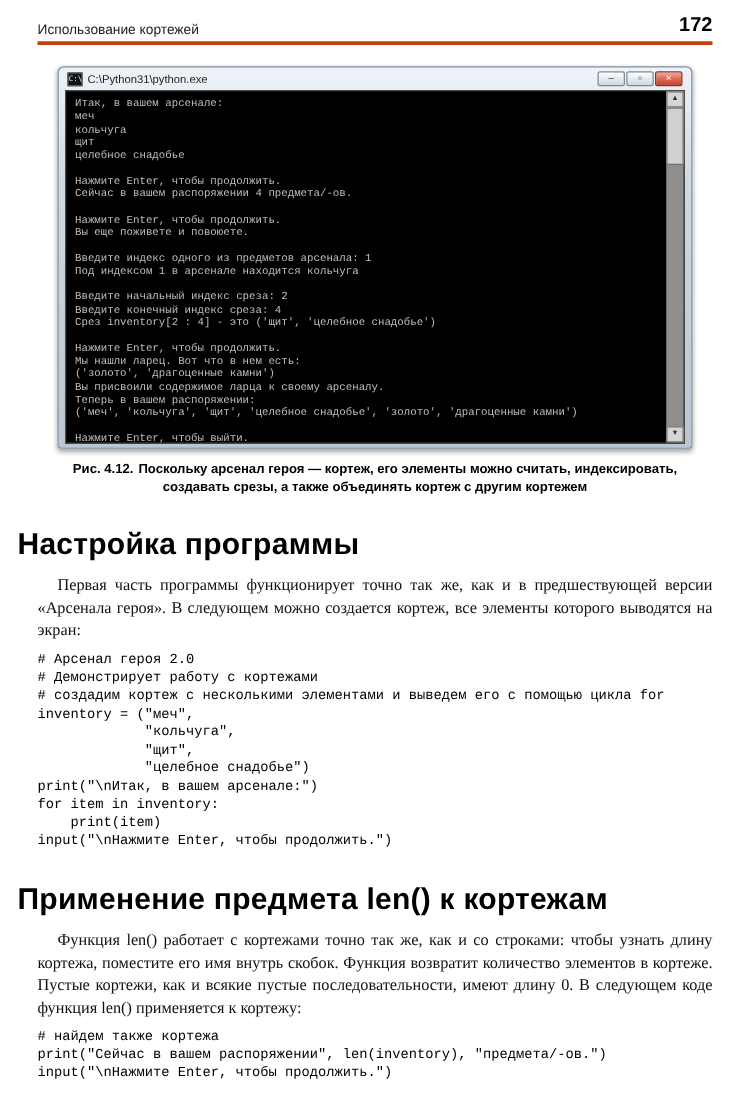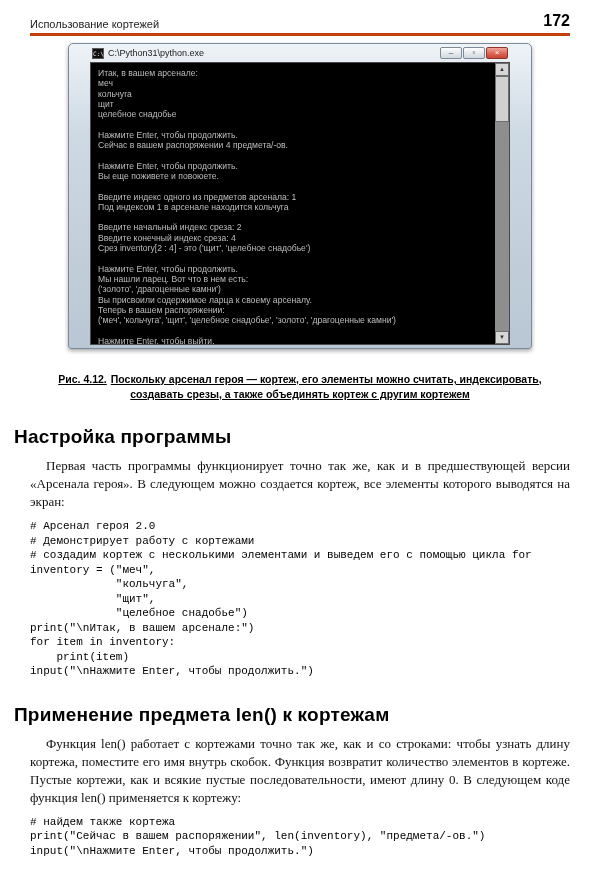--- a/index.html
+++ b/index.html
@@ -14,24 +14,24 @@
   .page-header {
     display: flex; justify-content: space-between; align-items: flex-end;
     border-bottom: 3px solid #c2410c; padding-bottom: 3px;
     font-family: "Liberation Sans", sans-serif;
   }
   .running-title { font-size: 11px; color: #222; }
   .page-number { font-size: 16px; font-weight: bold; color: #000; }
 
   
   .console-window {
-    width: 464px; margin: 7px auto 0;
+    width: 508px; margin: 17px auto 0;
     background: linear-gradient(#eef3f7, #cdd9e3 30%, #b9c7d4);
     border: 1px solid #7b8a99; border-radius: 5px 5px 3px 3px;
-    padding: 2px 21px 3px;
+    padding: 2px 5px 3px;
     box-shadow: 0 2px 4px rgba(0,0,0,.35);
   }
   .console-titlebar {
     height: 16px; display: flex; align-items: center; gap: 4px;
     padding: 0 2px 2px 2px;
     font-family: "Liberation Sans", sans-serif; font-size: 9px; color: #1c1c1c;
   }
   .console-icon {
     width: 12px; height: 11px; background: #101010; border: 1px solid #5a5a5a;
     color: #e8e8e8; font-size: 6px; line-height: 9px; text-align: center;
@@ -47,45 +47,45 @@
   }
   .win-btn.close {
     background: linear-gradient(#f2a69b, #d9604c 60%, #c14a38);
     color: #fff; border-color: #8f3326;
   }
   .console-body {
     position: relative; background: #000000; border: 1px solid #4a4a4a;
     height: 283px; padding: 5px 20px 5px 7px; overflow: hidden;
   }
   .console-text {
-    margin: 0; font-family: Liberation Sans, sans-serif;
+    margin: 0; font-family: Liberation Mono, monospace;
     font-size: 8.6px; line-height: 10.3px; color: #bdbdbd; white-space: pre;
   }
   .console-scrollbar {
     position: absolute; top: 0; right: 0; bottom: 0; width: 14px;
     background: #8e8e8e; display: flex; flex-direction: column;
   }
   .sb-arrow {
     height: 13px; background: #d6d6d6; border: 1px solid #6f6f6f;
     font-size: 6px; line-height: 11px; text-align: center; color: #333;
   }
   .sb-thumb { height: 46px; background: #d0d0d0; border: 1px solid #6f6f6f; }
   .sb-spacer { flex: 1; }
 
   
   .figure-caption {
-    margin: 23px auto 0; width: 524px; text-align: center;
+    margin: 9px auto 0; width: 524px; text-align: center;
     font-family: "Liberation Sans", sans-serif; font-size: 10.5px;
-    font-weight: bold; line-height: 1.4; color: #000; text-decoration: underline;
+    font-weight: bold; line-height: 1.4; color: #000;
   }
   .figure-label { margin-right: 4px; }
 
   
   .section-heading {
-    font-family: "Liberation Sans", sans-serif; font-size: 19px; font-weight: bold;
+    font-family: "Liberation Sans", sans-serif; font-size: 24px; font-weight: bold;
     color: #000; margin: 25px 0 9px -16px; letter-spacing: .2px;
   }
   .body-text {
     font-size: 13px; line-height: 1.38; text-align: justify;
     text-indent: 16px; margin: 0 0 8px; color: #111;
   }
   .code-block {
     font-family: "Liberation Mono", "DejaVu Sans Mono", monospace;
     font-size: 11px; line-height: 1.32; margin: 6px 0 0; white-space: pre; color: #000;
   }

